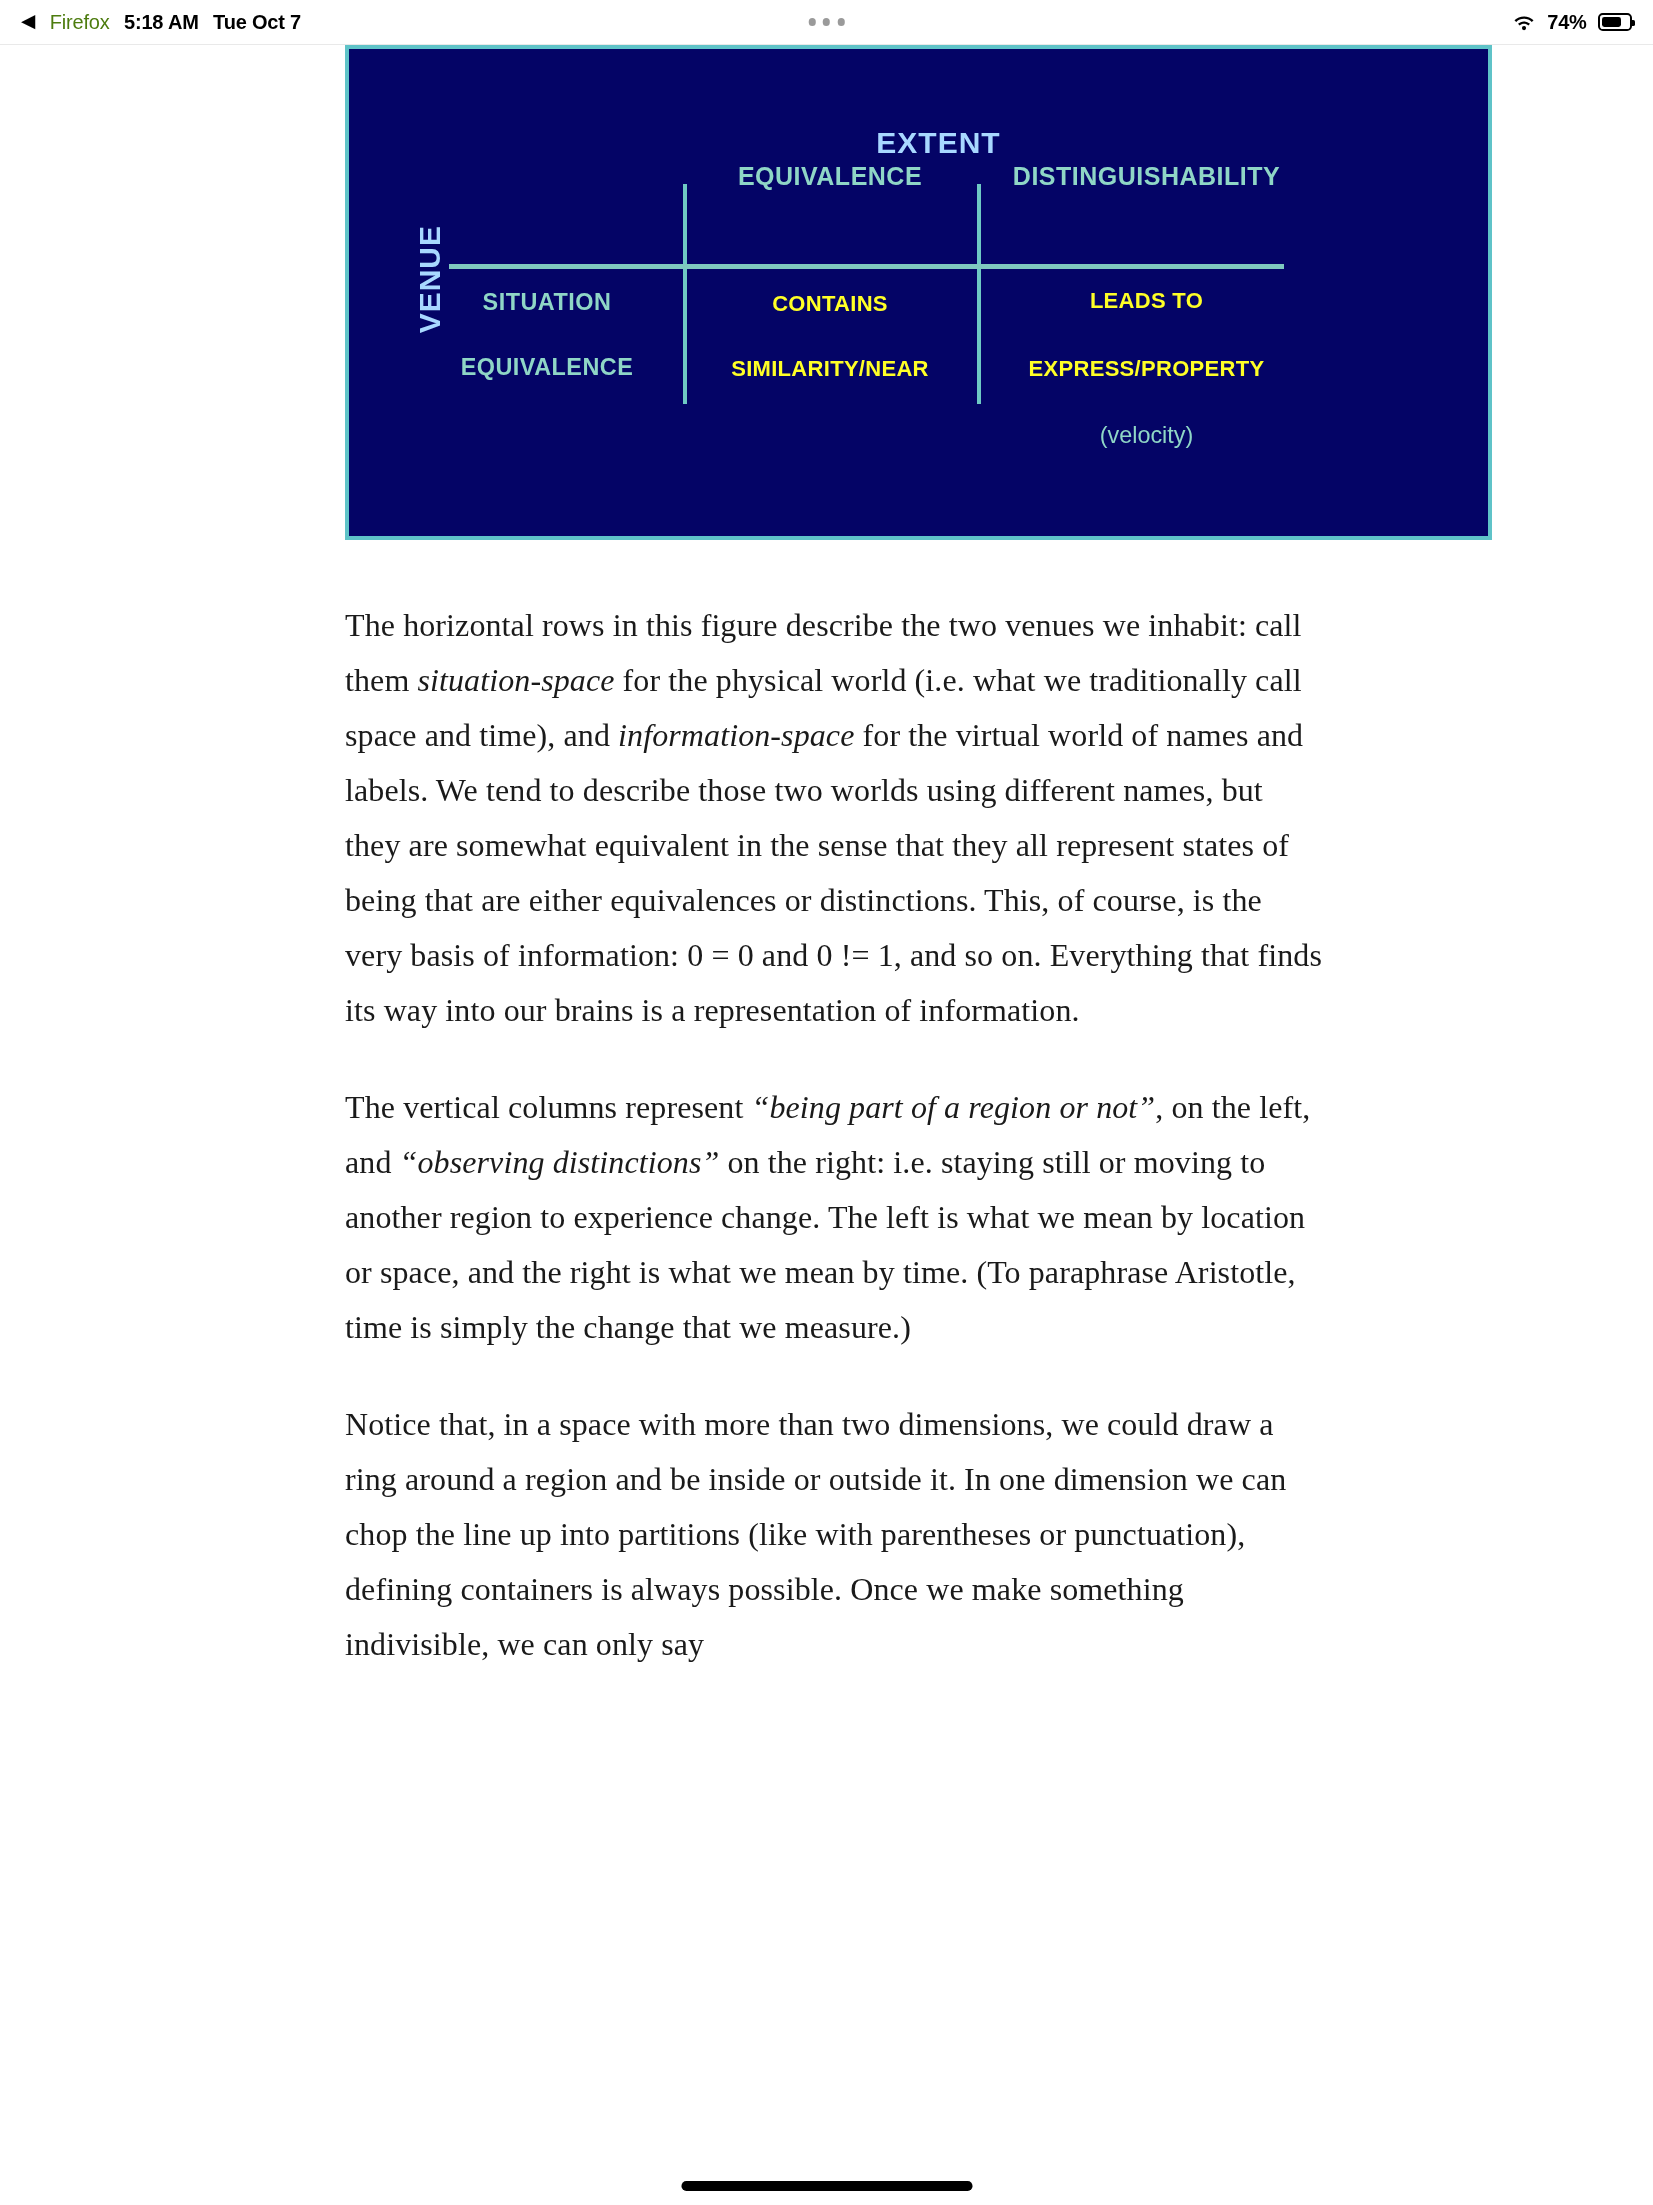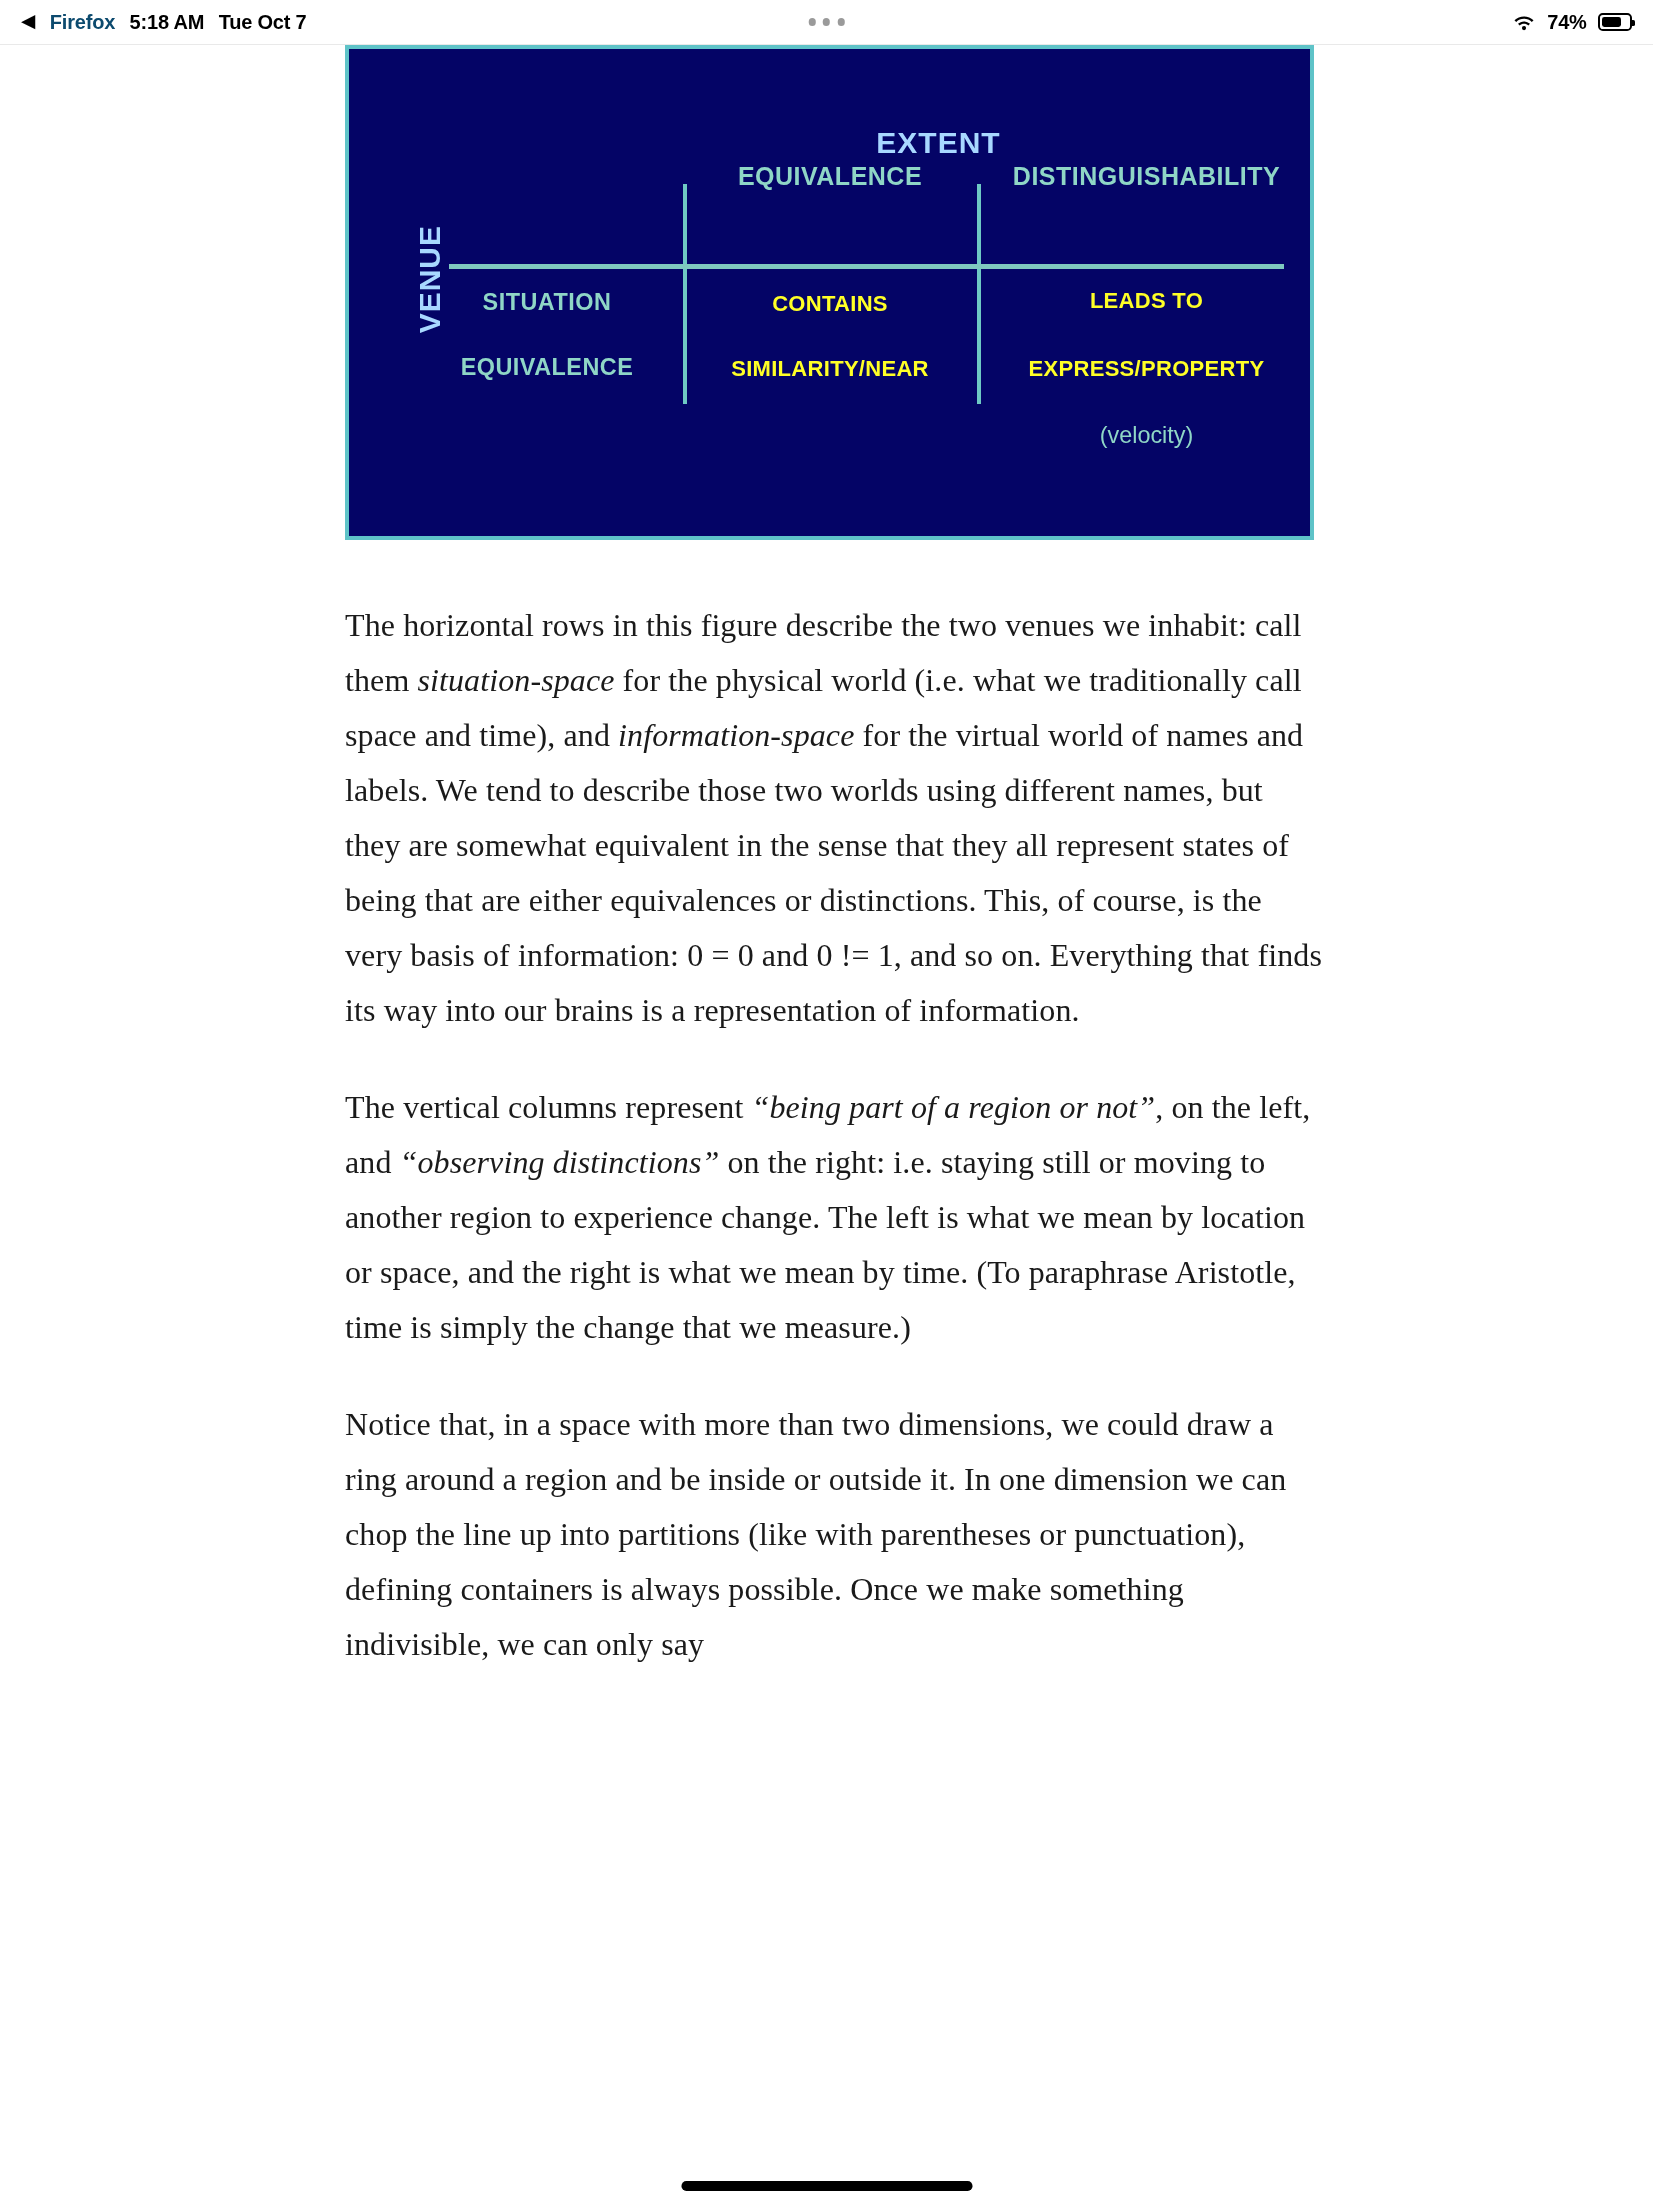--- a/index.html
+++ b/index.html
@@ -28,22 +28,22 @@
   }
   .sb-left { display: flex; align-items: center; gap: 14.5px; }
   .sb-back {
     font-size: 18.6px;
     color: #000;
     line-height: 1;
     transform: translateY(-0.8px);
   }
   .sb-app {
     font-size: 20px;
-    font-weight: 700;
-    color: #0c4a6e;
+    font-weight: 400;
+    color: #4d7c0f;
     letter-spacing: -0.2px;
   }
   .sb-time {
     font-size: 20px;
     font-weight: 600;
     color: #000;
     letter-spacing: -0.2px;
   }
   .sb-date {
     font-size: 20px;
@@ -126,21 +126,21 @@
 
   
   figure.fig {
     margin: 0;
     padding: 0;
     width: 969px;
     margin-left: 345px;
   }
   .figbox {
     position: relative;
-    width: 969px;
+    width: 1147px;
     height: 495px;
     background: #040466;
     border: 4px solid #5fc3c8;
     overflow: hidden;
   }
   .fig-extent {
     position: absolute;
     top: 77px;
     left: 0;
     width: 969px;

